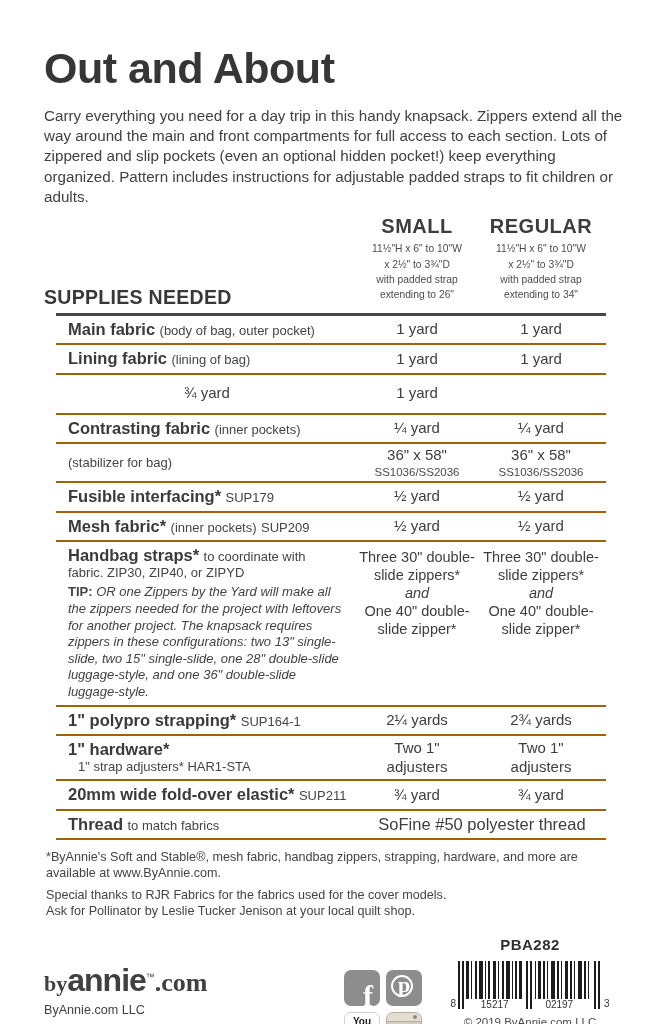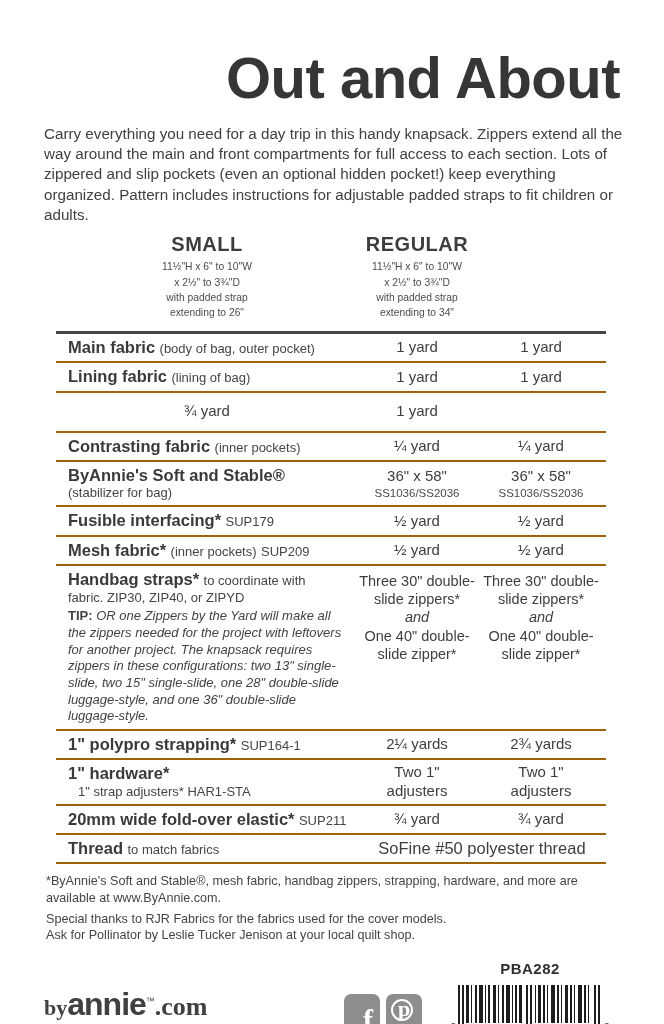--- a/index.html
+++ b/index.html
@@ -7,22 +7,22 @@
   body {
     width:664px; height:1024px;
     font-family:"Liberation Sans", sans-serif;
     color:#3c3c3c;
     overflow:hidden;
   }
   .page { width:664px; height:1024px; padding:44px 44px 0 44px; }
 
   
   .title {
-    text-align:right;
-    font-size:58px; font-weight:800; letter-spacing:-0.5px;
+    text-align:left;
+    font-size:43px; font-weight:800; letter-spacing:-0.5px;
     color:#363636;
   }
   .intro {
     margin-top:13px;
     font-size:15.2px; line-height:1.33; color:#414141;
     width:580px;
   }
 
   
   .grid-cols { display:grid; grid-template-columns:1fr 118px 130px; }
@@ -106,20 +106,21 @@
 </head>
 <body>
 
 <div class="page">
 
   <h1 class="title">Out and About</h1>
 
   <p class="intro">Carry everything you need for a day trip in this handy knapsack. Zippers extend all the way around the main and front compartments for full access to each section. Lots of zippered and slip pockets (even an optional hidden pocket!) keep everything organized. Pattern includes instructions for adjustable padded straps to fit children or adults.</p>
 
   <div class="grid-cols size-header">
+    <div class="supplies-heading">SUPPLIES NEEDED</div>
     <div class="size-col">
       <div class="size-name">SMALL</div>
       <div class="size-dims">
         <div>11½"H x 6" to 10"W</div>
         <div>x 2½" to 3¾"D</div>
         <div>with padded strap</div>
         <div>extending to 26"</div>
       </div>
     </div>
     <div class="size-col">
@@ -152,21 +153,21 @@
       <div class="cell-val">1 yard</div>
     </div>
 
     <div class="row min24">
       <div class="cell-label"><span class="lbl">Contrasting fabric</span> <span class="note">(inner pockets)</span></div>
       <div class="cell-val">¼ yard</div>
       <div class="cell-val">¼ yard</div>
     </div>
 
     <div class="row min38">
-      <div class="cell-label"><span class="lbl">ByAnnie's Soft and Stable®</span><span class="sub-note">(stabilizer for bag)</span></div>
+      <div class="cell-label"><span class="sub-note">(stabilizer for bag)</span></div>
       <div class="cell-val"><span>36" x 58"</span><span class="subval">SS1036/SS2036</span></div>
       <div class="cell-val"><span>36" x 58"</span><span class="subval">SS1036/SS2036</span></div>
     </div>
 
     <div class="row min24">
       <div class="cell-label"><span class="lbl">Fusible interfacing*</span> <span class="code">SUP179</span></div>
       <div class="cell-val">½ yard</div>
       <div class="cell-val">½ yard</div>
     </div>
 

